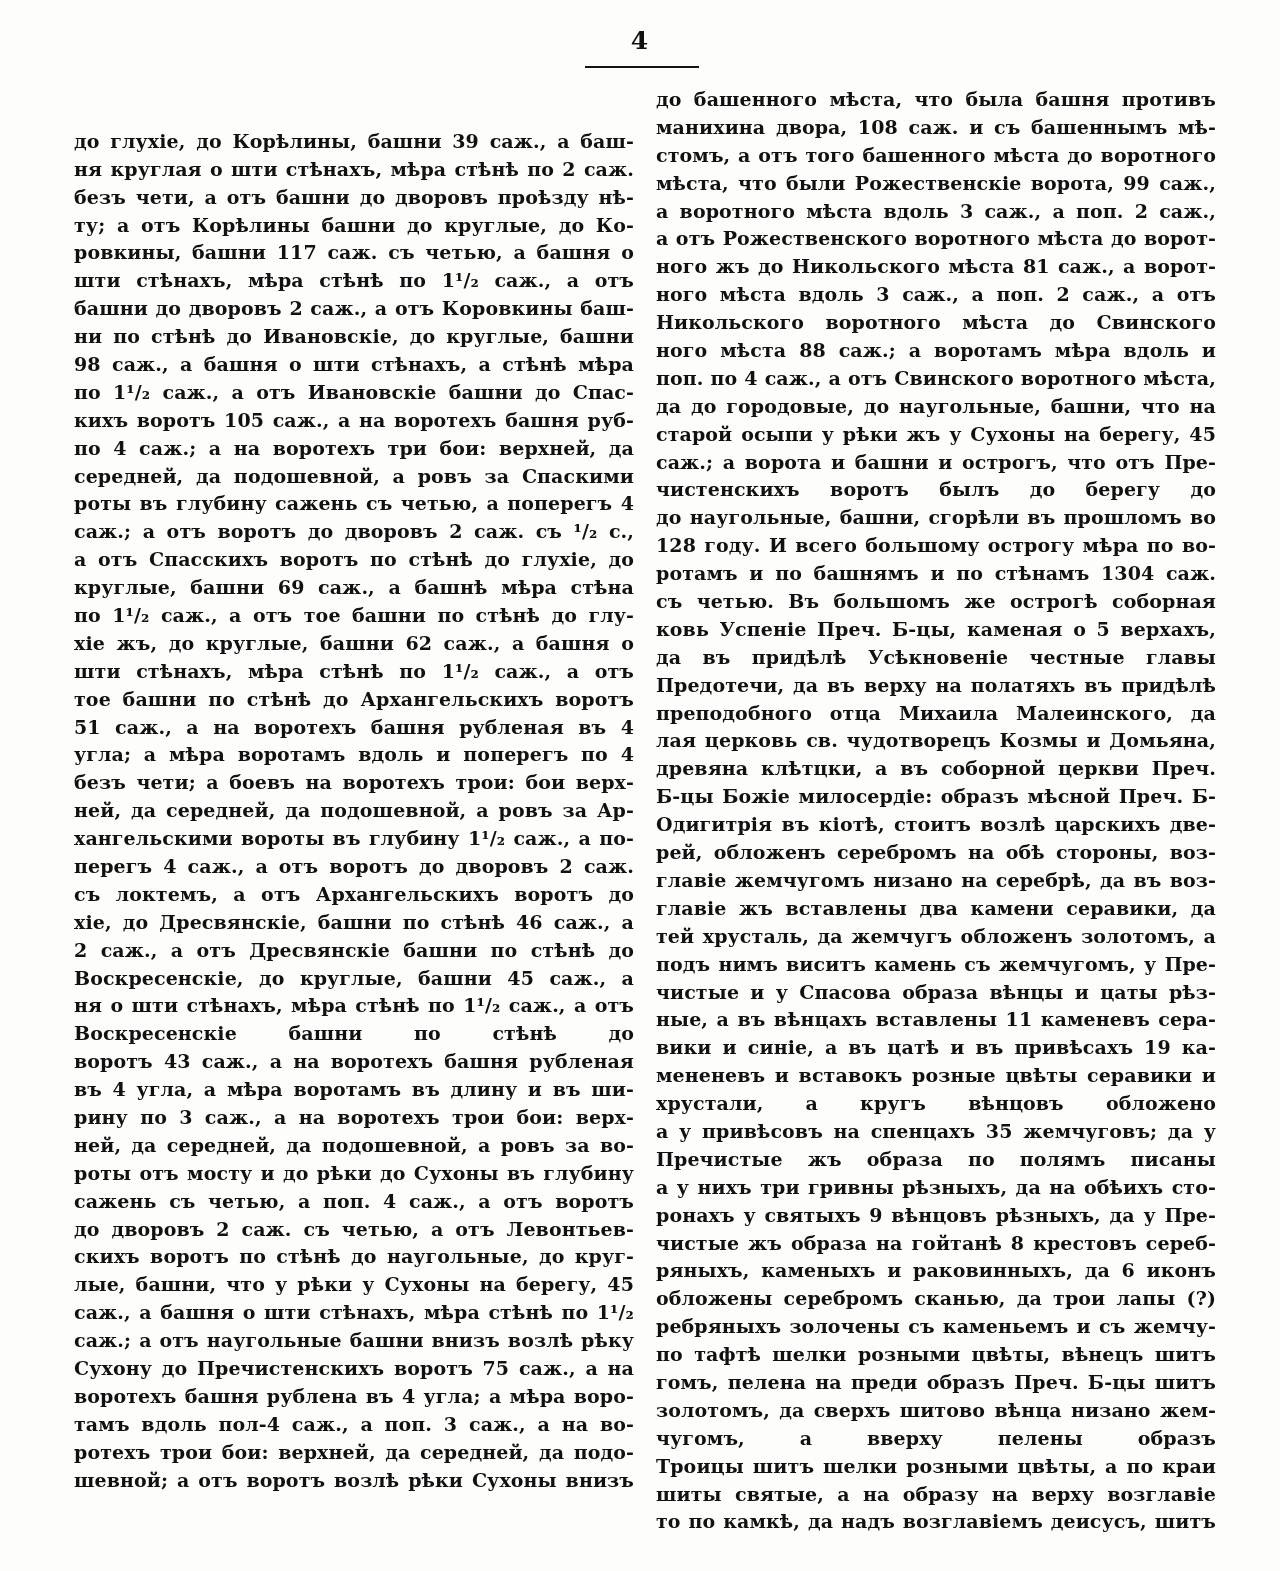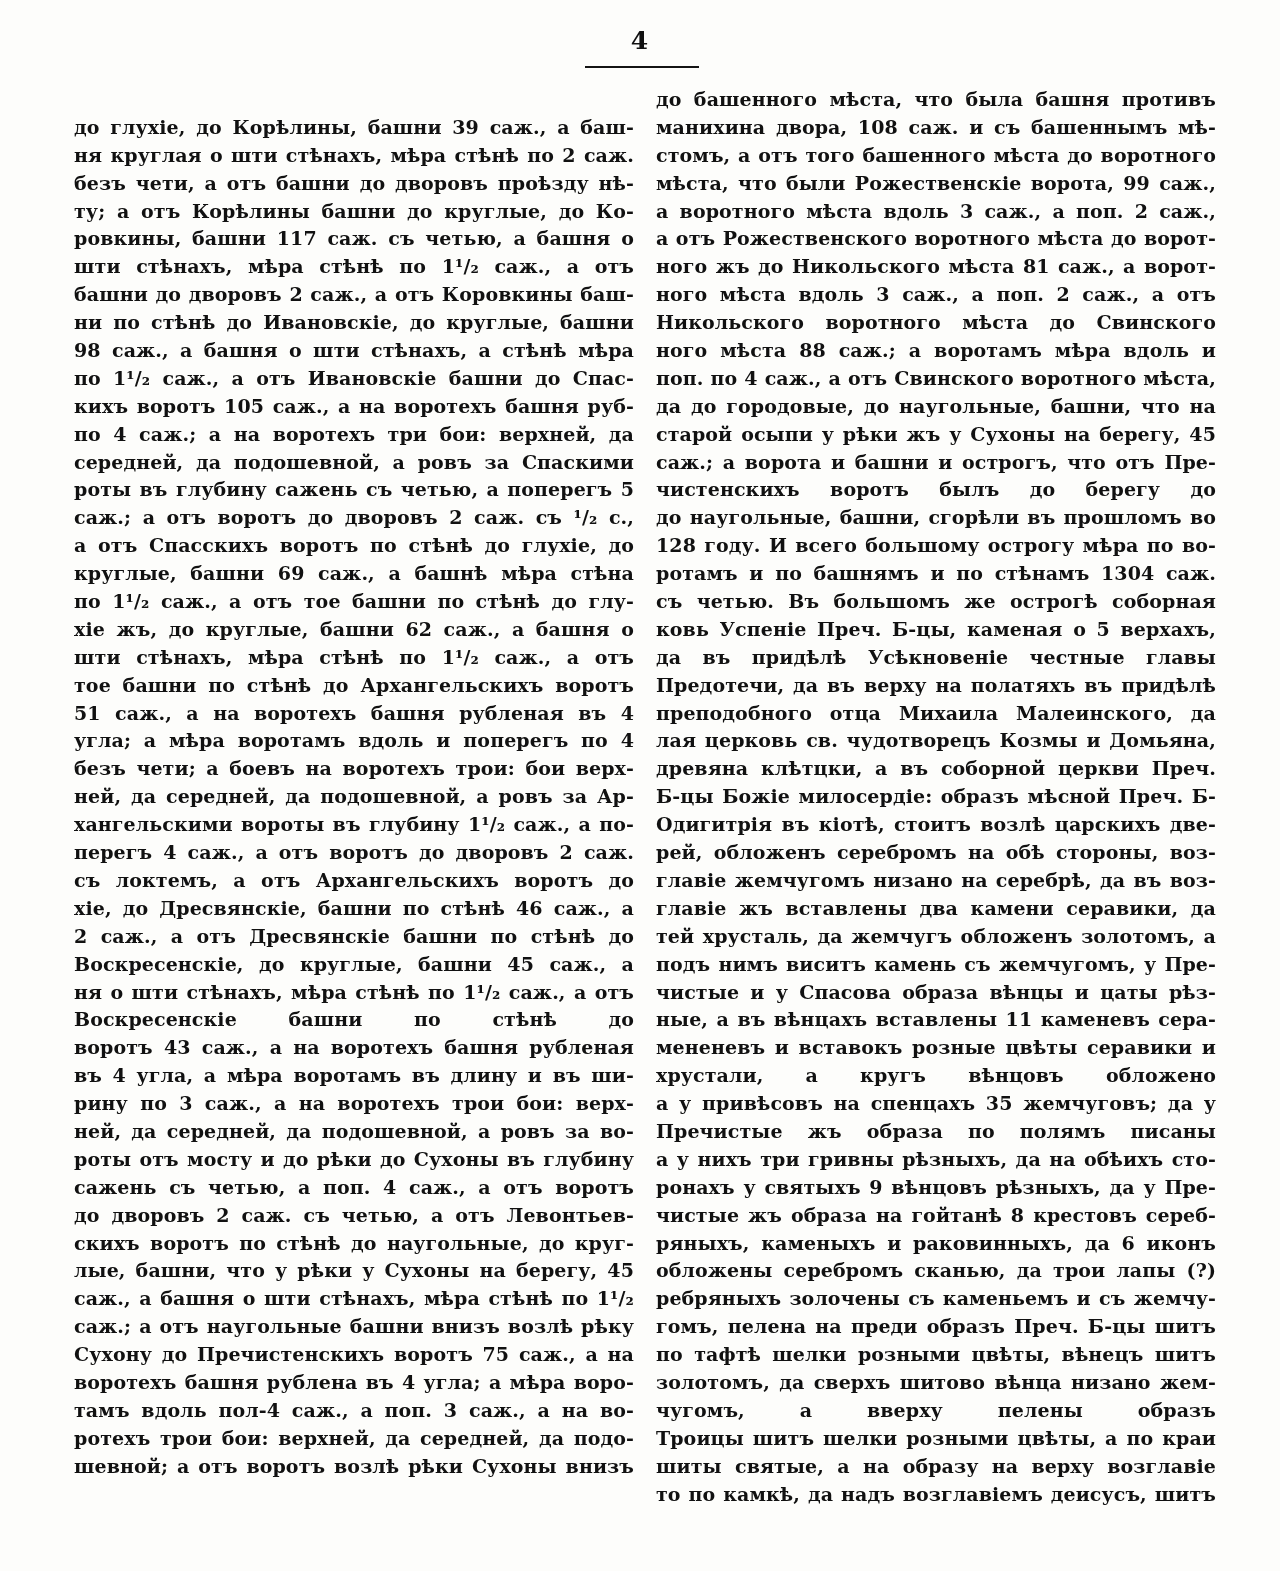--- a/index.html
+++ b/index.html
@@ -79,21 +79,21 @@
         <div class="line">ту; а отъ Корѣлины башни до круглые, до Ко-</div>
         <div class="line">ровкины, башни 117 саж. съ четью, а башня о</div>
         <div class="line">шти стѣнахъ, мѣра стѣнѣ по 1¹/₂ саж., а отъ</div>
         <div class="line">башни до дворовъ 2 саж., а отъ Коровкины баш-</div>
         <div class="line">ни по стѣнѣ до Ивановскіе, до круглые, башни</div>
         <div class="line">98 саж., а башня о шти стѣнахъ, а стѣнѣ мѣра</div>
         <div class="line">по 1¹/₂ саж., а отъ Ивановскіе башни до Спас-</div>
         <div class="line">кихъ воротъ 105 саж., а на воротехъ башня руб-</div>
         <div class="line">по 4 саж.; а на воротехъ три бои: верхней, да</div>
         <div class="line">середней, да подошевной, а ровъ за Спаскими во-</div>
-        <div class="line">роты въ глубину сажень съ четью, а поперегъ 5</div>
+        <div class="line">роты въ глубину сажень съ четью, а поперегъ 4</div>
         <div class="line">саж.; а отъ воротъ до дворовъ 2 саж. съ ¹/₂ с.,</div>
         <div class="line">а отъ Спасскихъ воротъ по стѣнѣ до глухіе, до</div>
         <div class="line">круглые, башни 69 саж., а башнѣ мѣра стѣна</div>
         <div class="line">по 1¹/₂ саж., а отъ тое башни по стѣнѣ до глу-</div>
         <div class="line">хіе жъ, до круглые, башни 62 саж., а башня о</div>
         <div class="line">шти стѣнахъ, мѣра стѣнѣ по 1¹/₂ саж., а отъ</div>
         <div class="line">тое башни по стѣнѣ до Архангельскихъ воротъ</div>
         <div class="line">51 саж., а на воротехъ башня рубленая въ 4</div>
         <div class="line">угла; а мѣра воротамъ вдоль и поперегъ по 4 саж.</div>
         <div class="line">безъ чети; а боевъ на воротехъ трои: бои верх-</div>
@@ -152,32 +152,33 @@
         <div class="line">древяна клѣтцки, а въ соборной церкви Преч.</div>
         <div class="line">Б-цы Божіе милосердіе: образъ мѣсной Преч. Б-цы</div>
         <div class="line">Одигитрія въ кіотѣ, стоитъ возлѣ царскихъ две-</div>
         <div class="line">рей, обложенъ серебромъ на обѣ стороны, воз-</div>
         <div class="line">главіе жемчугомъ низано на серебрѣ, да въ воз-</div>
         <div class="line">главіе жъ вставлены два камени серавики, да тре-</div>
         <div class="line">тей хрусталь, да жемчугъ обложенъ золотомъ, а</div>
         <div class="line">подъ нимъ виситъ камень съ жемчугомъ, у Пре-</div>
         <div class="line">чистые и у Спасова образа вѣнцы и цаты рѣз-</div>
         <div class="line">ные, а въ вѣнцахъ вставлены 11 каменевъ сера-</div>
+        <div class="line">вики и синіе, а въ цатѣ и въ привѣсахъ 19 ка-</div>
         <div class="line">мененевъ и вставокъ розные цвѣты серавики и</div>
         <div class="line">хрустали, а кругъ вѣнцовъ обложено жемчугомъ,</div>
         <div class="line">а у привѣсовъ на спенцахъ 35 жемчуговъ; да у</div>
         <div class="line">Пречистые жъ образа по полямъ писаны святые,</div>
         <div class="line">а у нихъ три гривны рѣзныхъ, да на обѣихъ сто-</div>
         <div class="line">ронахъ у святыхъ 9 вѣнцовъ рѣзныхъ, да у Пре-</div>
         <div class="line">чистые жъ образа на гойтанѣ 8 крестовъ сереб-</div>
         <div class="line">ряныхъ, каменыхъ и раковинныхъ, да 6 иконъ</div>
         <div class="line">обложены серебромъ сканью, да трои лапы (?) се-</div>
         <div class="line">ребряныхъ золочены съ каменьемъ и съ жемчу-</div>
+        <div class="line">по тафтѣ шелки розными цвѣты, вѣнецъ шитъ</div>
         <div class="line">гомъ, пелена на преди образъ Преч. Б-цы шитъ</div>
-        <div class="line">по тафтѣ шелки розными цвѣты, вѣнецъ шитъ</div>
         <div class="line">золотомъ, да сверхъ шитово вѣнца низано жем-</div>
         <div class="line">чугомъ, а вверху пелены образъ Живоначальные</div>
         <div class="line">Троицы шитъ шелки розными цвѣты, а по краи</div>
         <div class="line">шиты святые, а на образу на верху возглавіе ши-</div>
         <div class="line">то по камкѣ, да надъ возглавіемъ деисусъ, шитъ</div>
       </div>
   </div>
 </div>
 
 </body></html>

